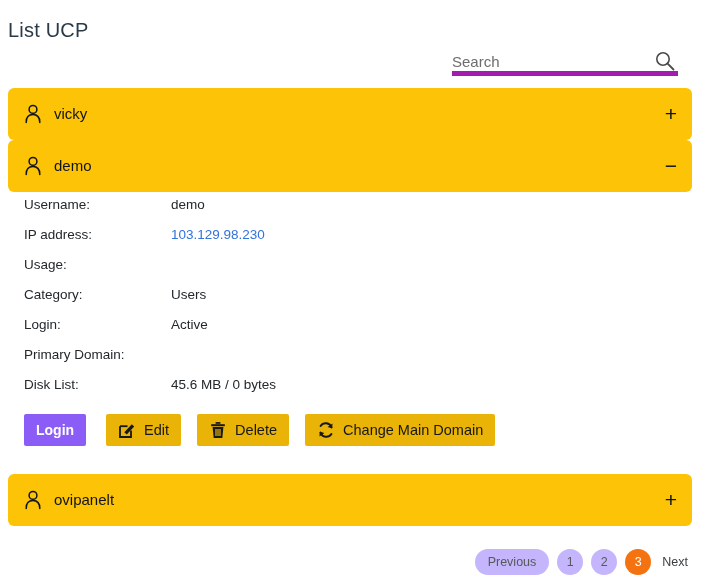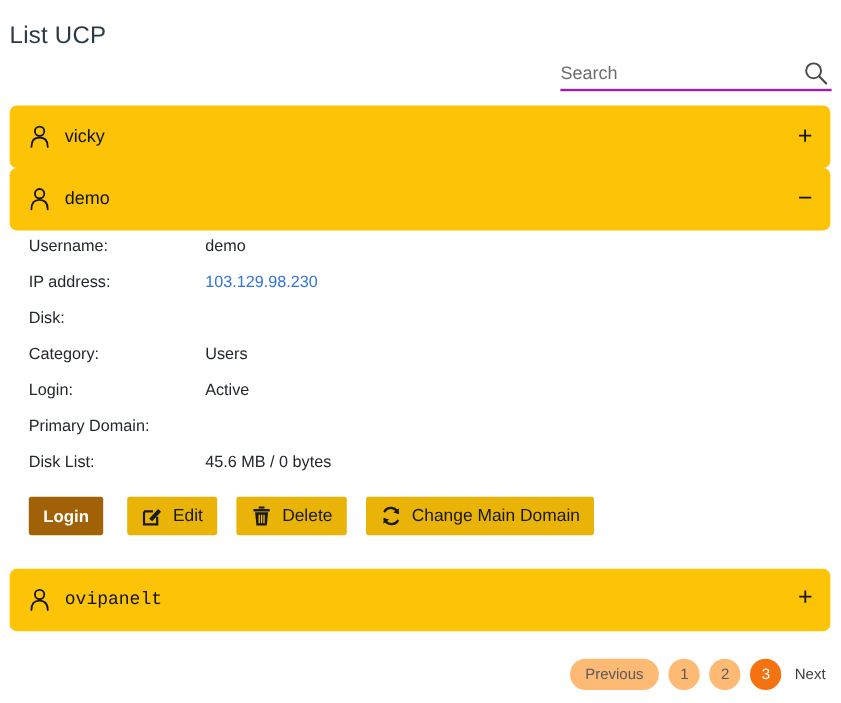--- a/index.html
+++ b/index.html
@@ -24,24 +24,24 @@
     margin: 0;
     padding: 12px 0 0 8px;
     letter-spacing: 0.2px;
     line-height: 36px;
   }
 
   
   .search-wrap {
     position: absolute;
     top: 48px;
-    left: 467px;
+    left: 452px;
     width: 226px;
     height: 28px;
-    border-bottom: 2px solid #a21caf;
+    border-bottom: 5px solid #a21caf;
     box-sizing: border-box;
   }
   .search-input {
     position: absolute;
     left: 0;
     top: 0;
     width: 192px;
     height: 26px;
     border: none;
     outline: none;
@@ -102,21 +102,21 @@
     font-weight: 400;
     width: 14px;
     text-align: center;
     flex: 0 0 auto;
     cursor: pointer;
   }
 
   
   #acc-vicky   { top: 88px; }
   #acc-demo    { top: 140px; }
-  #acc-ovi     { top: 474px; font-family: Liberation Mono, monospace; }
+  #acc-ovi     { top: 474px; }
 
   
   .acc-body {
     position: absolute;
     left: 8px;
     top: 190px;
     width: 684px;
   }
   .detail-row {
     display: flex;
@@ -161,21 +161,21 @@
     font-family: "Liberation Sans", sans-serif;
     font-size: 14.5px;
     color: #16181a;
     background: #eab308;
     padding: 0 12px;
     margin-right: 16px;
     box-sizing: border-box;
     white-space: nowrap;
   }
   .btn.login {
-    background: #a16207;
+    background: #8b5cf6;
     color: #ffffff;
     font-weight: bold;
     font-size: 14px;
     padding: 0 12px;
     margin-left: 16px;
     margin-right: 20px;
   }
   .btn .b-icon {
     display: inline-flex;
     margin-right: 8px;
@@ -191,21 +191,21 @@
     position: absolute;
     right: 10px;
     top: 549px;
     display: flex;
     align-items: center;
   }
   .pg {
     height: 26px;
     min-width: 26px;
     border-radius: 13px;
-    background: #fdba74;
+    background: #c4b5fd;
     color: #58595b;
     font-size: 12.5px;
     display: inline-flex;
     align-items: center;
     justify-content: center;
     margin-right: 8px;
     cursor: pointer;
     padding: 0 5px;
     box-sizing: border-box;
   }
@@ -268,21 +268,21 @@
     <span class="detail-label">Username:</span>
     <span class="detail-value">demo</span>
   </div>
 
   <div class="detail-row">
     <span class="detail-label">IP address:</span>
     <span class="detail-value link">103.129.98.230</span>
   </div>
 
   <div class="detail-row">
-    <span class="detail-label">Disk:</span>
+    <span class="detail-label">Usage:</span>
   </div>
 
   <div class="detail-row">
     <span class="detail-label">Category:</span>
     <span class="detail-value">Users</span>
   </div>
 
   <div class="detail-row">
     <span class="detail-label">Login:</span>
     <span class="detail-value">Active</span>

